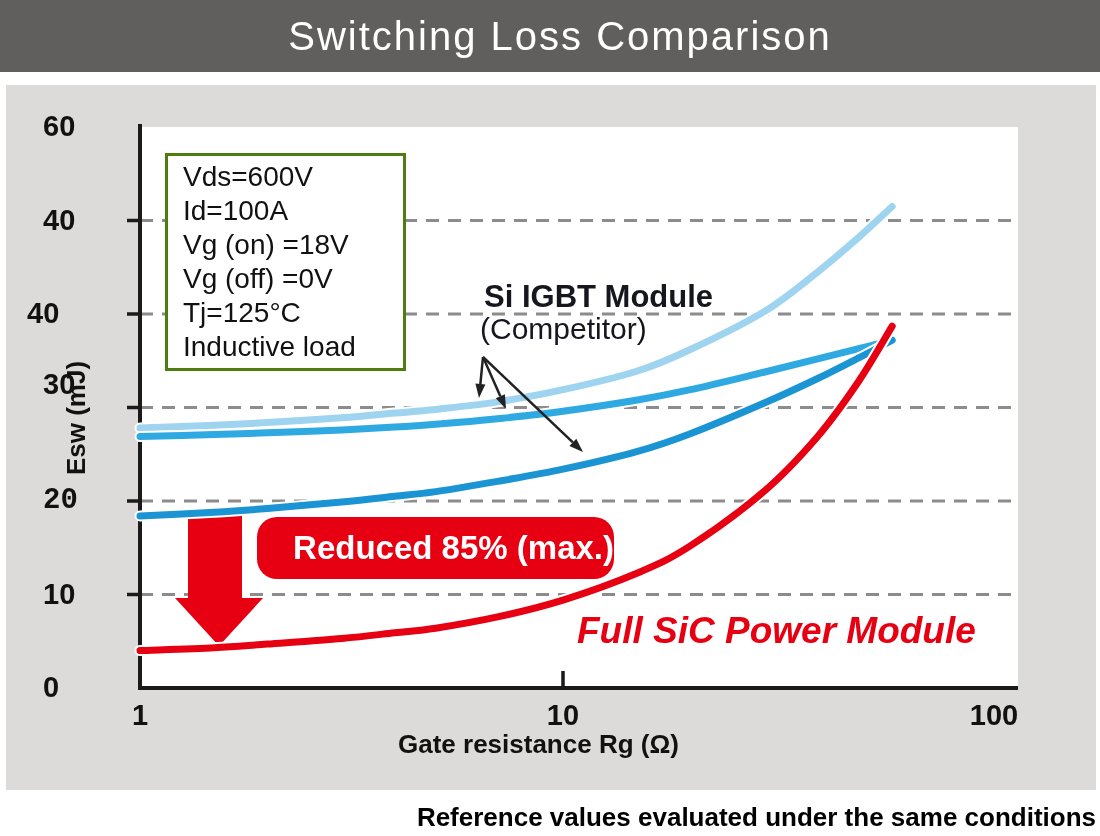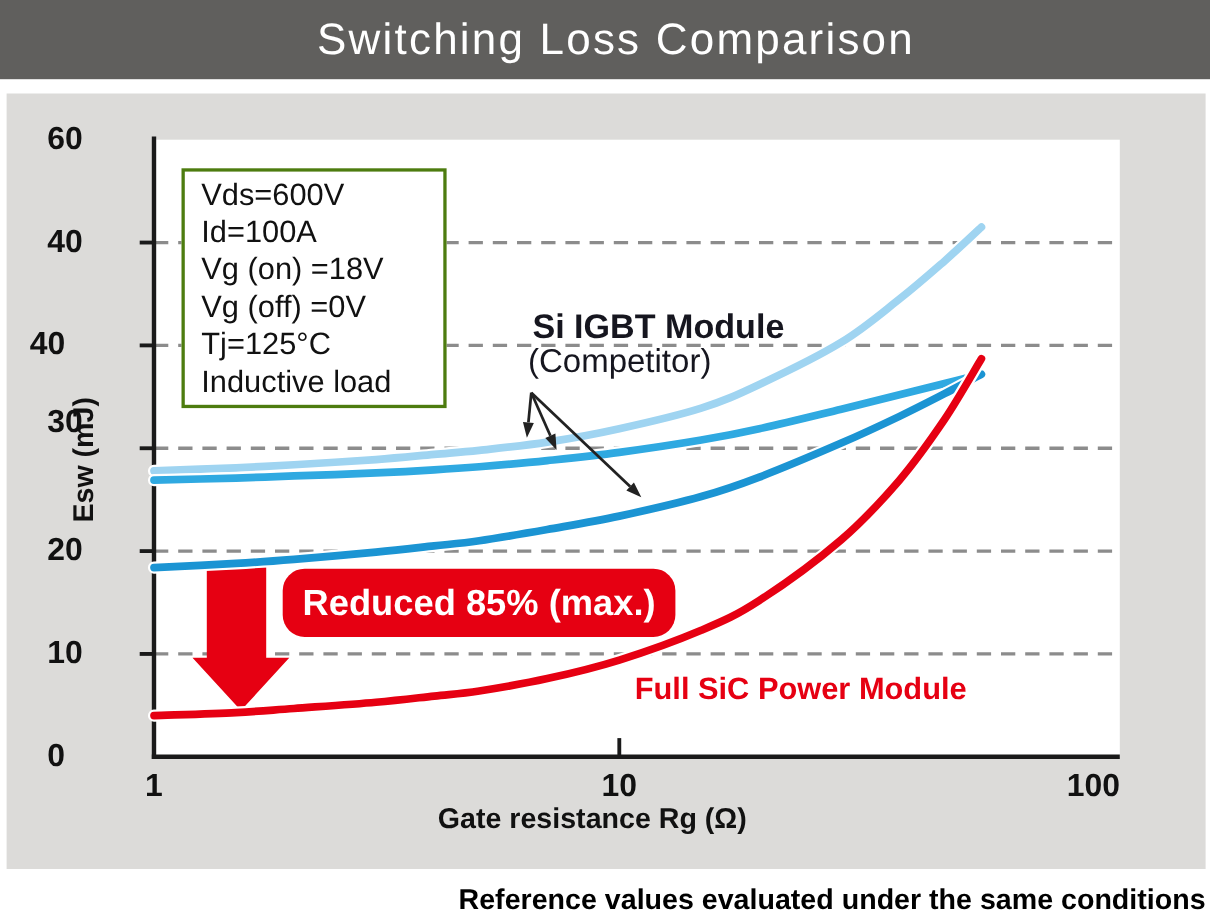--- a/index.html
+++ b/index.html
@@ -20,24 +20,24 @@
     position:absolute;left:165px;top:153px;width:241px;height:218px;
     background:#ffffff;border:3px solid #4d7c0f;box-sizing:border-box;
     padding:4px 0 0 15px;
   }
   .cond-box div{font-size:28px;line-height:34px;color:#111;white-space:nowrap;}
   .si-label{position:absolute;left:484px;top:280px;color:#16161f;line-height:1.08;}
   .si-label .si1{font-size:31px;font-weight:bold;white-space:nowrap;}
   .si-label .si2{font-size:30px;font-weight:400;white-space:nowrap;margin-left:-4px;}
   .badge{
     position:absolute;left:257px;top:517px;width:357px;height:62px;border-radius:20px;
-    display:flex;align-items:center;justify-content:center;
+    display:flex;align-items:center;justify-content:flex-end;
   }
   .badge span{color:#ffffff;font-size:33px;font-weight:bold;white-space:nowrap;}
-  .sic-label{position:absolute;left:577px;top:610px;font-size:28px;font-weight:600;white-space:nowrap;}
+  .sic-label{position:absolute;left:577px;top:610px;font-size:37px;font-weight:600;white-space:nowrap;font-style:italic;}
   .x-label{position:absolute;left:398px;top:729px;font-size:26px;font-weight:bold;color:#111;white-space:nowrap;}
   .y-label{
     position:absolute;left:76px;top:418px;transform:translate(-50%,-50%) rotate(-90deg);
     font-size:26px;font-weight:bold;color:#111;white-space:nowrap;
   }
   .footer{position:absolute;right:4px;top:802px;font-size:26px;font-weight:bold;color:#000;white-space:nowrap;}
   .ytick{position:absolute;width:90px;font-size:29px;font-weight:bold;color:#111;}
   .xtick{position:absolute;width:90px;text-align:center;font-size:29px;font-weight:bold;color:#111;}
 </style>
 </head>
@@ -104,19 +104,19 @@
 <div class="x-label">Gate resistance Rg (Ω)</div>
 <div class="y-label">Esw (mJ)</div>
 
 <div class="footer">Reference values evaluated under the same conditions</div>
 
 <div id="ticks">
     <div class="ytick" style="left: 43px; top: 110px;">60</div>
     <div class="ytick" style="left: 43px; top: 203.5px;">40</div>
     <div class="ytick" style="left: 27px; top: 297px;">40</div>
     <div class="ytick" style="left: 43px; top: 368px;">30</div>
-    <div class="ytick" style="left: 43px; top: 484px;">20</div>
+    <div class="ytick" style="left: 43px; top: 484px; font-family: Liberation Mono, monospace;">20</div>
     <div class="ytick" style="left: 43px; top: 577.5px;">10</div>
     <div class="ytick" style="left: 43px; top: 671px;">0</div>
     <div class="xtick" style="left: 95px; top: 699px;">1</div>
     <div class="xtick" style="left: 518px; top: 699px;">10</div>
     <div class="xtick" style="left: 949px; top: 699px;">100</div>
   </div>
 
 </body></html>

